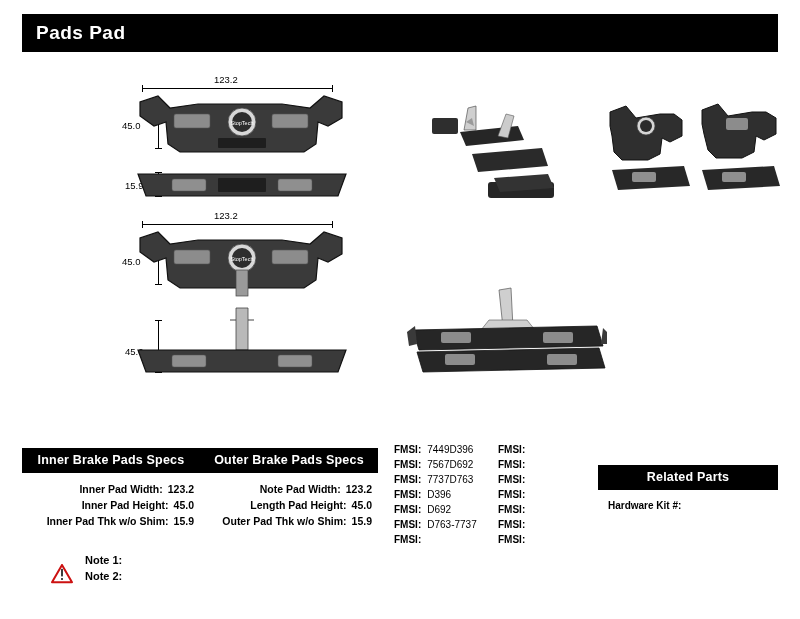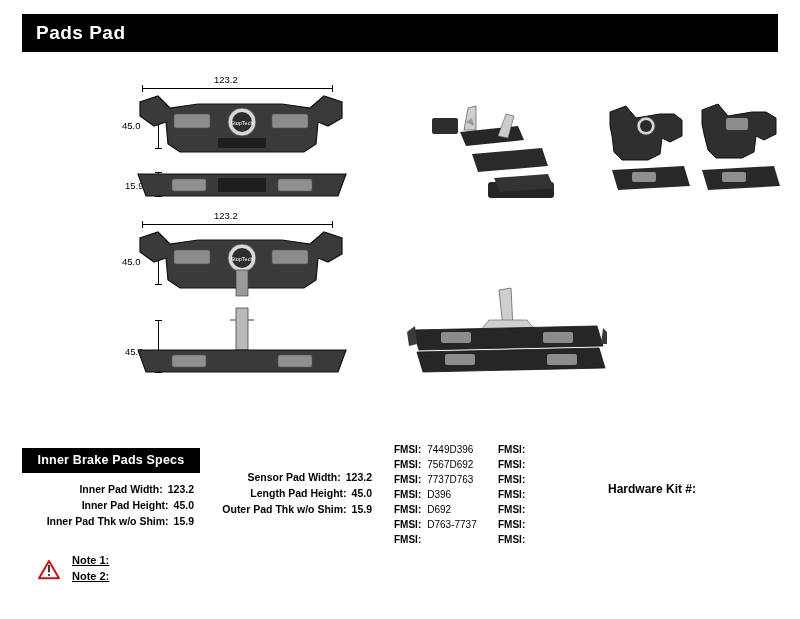--- a/index.html
+++ b/index.html
@@ -124,32 +124,32 @@
   }
   .fmsi-cell {
     width: 50%;
     display: flex;
     padding-left: 10px;
   }
   .fmsi-cell .lbl { font-weight: bold; }
   .fmsi-cell .val { font-weight: normal; margin-left: 6px; }
 
   .rel-rows {
-    font-size: 12px;
+    padding-top: 8px;
+    font-size: 10px;
     padding-left: 10px;
   }
   .rel-row { padding: 2px 0; font-weight: bold; }
 
   
   .notes {
     position: absolute;
-    left: 38px; top: 552px;
-    display: flex;
-    align-items: center;
-    text-decoration: underline;
+    left: 51px; top: 552px;
+    display: flex;
+    align-items: flex-end;
   }
   .warn-icon { width: 22px; height: 20px; margin-right: 12px; margin-top: 3px; }
   .note-lines { font-size: 11px; }
   .note-line { font-weight: bold; padding: 2px 0; }
 </style>
 </head>
 <body>
 
 <div class="header">
   <div class="prod-type">Pads Pad</div>
@@ -274,23 +274,24 @@
         <span class="val">45.0</span>
       </div>
       <div class="spec-row">
         <span class="lbl">Inner Pad Thk w/o Shim:</span>
         <span class="val">15.9</span>
       </div>
     </div>
   </div>
 
   <div class="spec-col col-outer">
+    <div class="col-head">Outer Brake Pads Specs</div>
     <div class="spec-rows">
       <div class="spec-row">
-        <span class="lbl">Sensor Pad Width:</span>
+        <span class="lbl">Note Pad Width:</span>
         <span class="val">123.2</span>
       </div>
       <div class="spec-row">
         <span class="lbl">Length Pad Height:</span>
         <span class="val">45.0</span>
       </div>
       <div class="spec-row">
         <span class="lbl">Outer Pad Thk w/o Shim:</span>
         <span class="val">15.9</span>
       </div>
@@ -366,20 +367,21 @@
         </div>
         <div class="fmsi-cell">
           <span class="lbl">FMSI:</span>
           <span class="val"></span>
         </div>
       </div>
     </div>
   </div>
 
   <div class="spec-col col-rel">
+    <div class="col-head">Related Parts</div>
     <div class="rel-rows">
       <div class="rel-row">Hardware Kit #:</div>
     </div>
   </div>
 
 </div>
 
 <div class="notes">
   <svg class="warn-icon" viewBox="0 0 24 22">
     <path d="M12,1 L23,20 L1,20 Z" fill="#ffffff" stroke="#cc1111" stroke-width="2.2" stroke-linejoin="round"></path>

